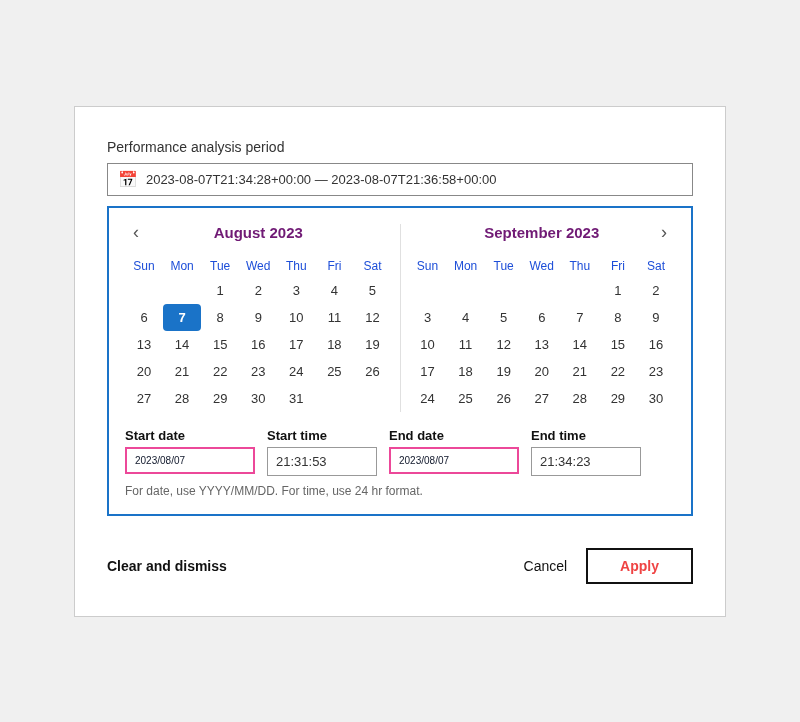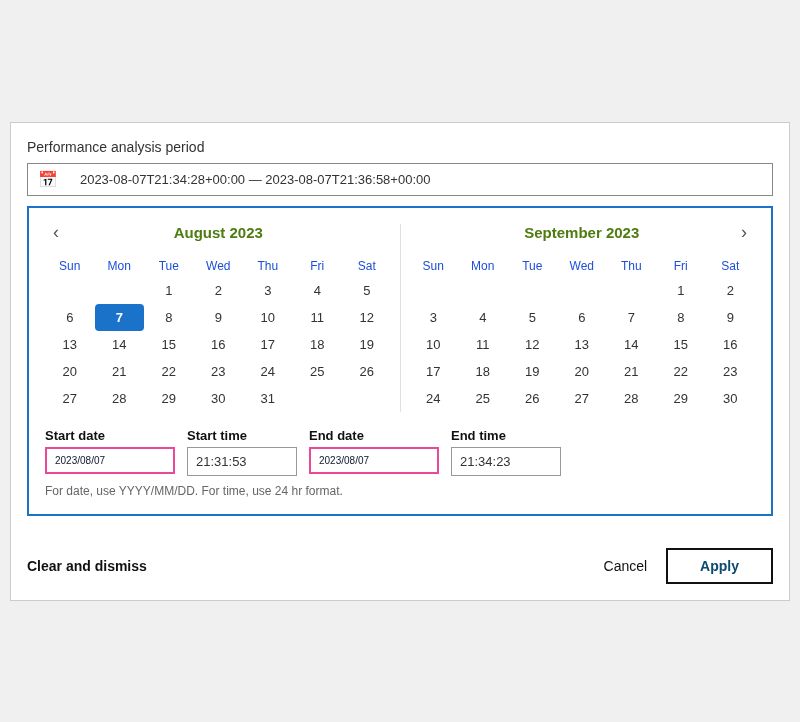--- a/index.html
+++ b/index.html
@@ -8,22 +8,22 @@
       background: #f0f0f0;
       display: flex;
       align-items: center;
       justify-content: center;
       min-height: 100vh;
       font-size: 14px;
     }
     .outer-container {
       background: #fff;
       border: 1px solid #ccc;
-      padding: 16px;
-      width: 780px;
+      padding: 32px;
+      width: 652px;
     }
     .section-title {
       font-size: 14px;
       font-weight: 400;
       color: #333;
       margin-bottom: 8px;
     }
     .date-range-display {
       display: flex;
       align-items: center;
@@ -33,21 +33,20 @@
       gap: 8px;
       width: 100%;
     }
     .calendar-icon {
       color: #555;
       font-size: 16px;
     }
     .date-range-text {
       font-size: 13px;
       color: #333;
-      margin-left: 14px;
     }
     .calendar-container {
       border: 2px solid #1a73c8;
       padding: 16px;
       background: #fff;
     }
     .calendars-row {
       display: flex;
       gap: 0;
     }
@@ -57,21 +56,21 @@
     .calendar-header {
       display: flex;
       align-items: center;
       justify-content: center;
       margin-bottom: 12px;
       position: relative;
     }
     .calendar-header .month-title {
       font-weight: 700;
       font-size: 15px;
-      color: #4d7c0f;
+      color: #701a75;
       text-align: center;
       flex: 1;
     }
     .nav-btn {
       background: none;
       border: none;
       cursor: pointer;
       font-size: 18px;
       color: #555;
       padding: 0 8px;
@@ -179,21 +178,21 @@
       font-weight: 400;
       color: #111;
       padding: 8px 12px;
     }
     .apply-btn {
       background: #fff;
       border: 2px solid #111;
       cursor: pointer;
       font-size: 14px;
       font-weight: 700;
-      color: #0c4a6e;
+      color: #ef4444;
       padding: 8px 32px;
     }
   </style>
 </head>
 <body>
 
 <div class="outer-container">
   <div class="section-title">Performance analysis period</div>
   <div class="date-range-display">
     <span class="calendar-icon">📅</span>

